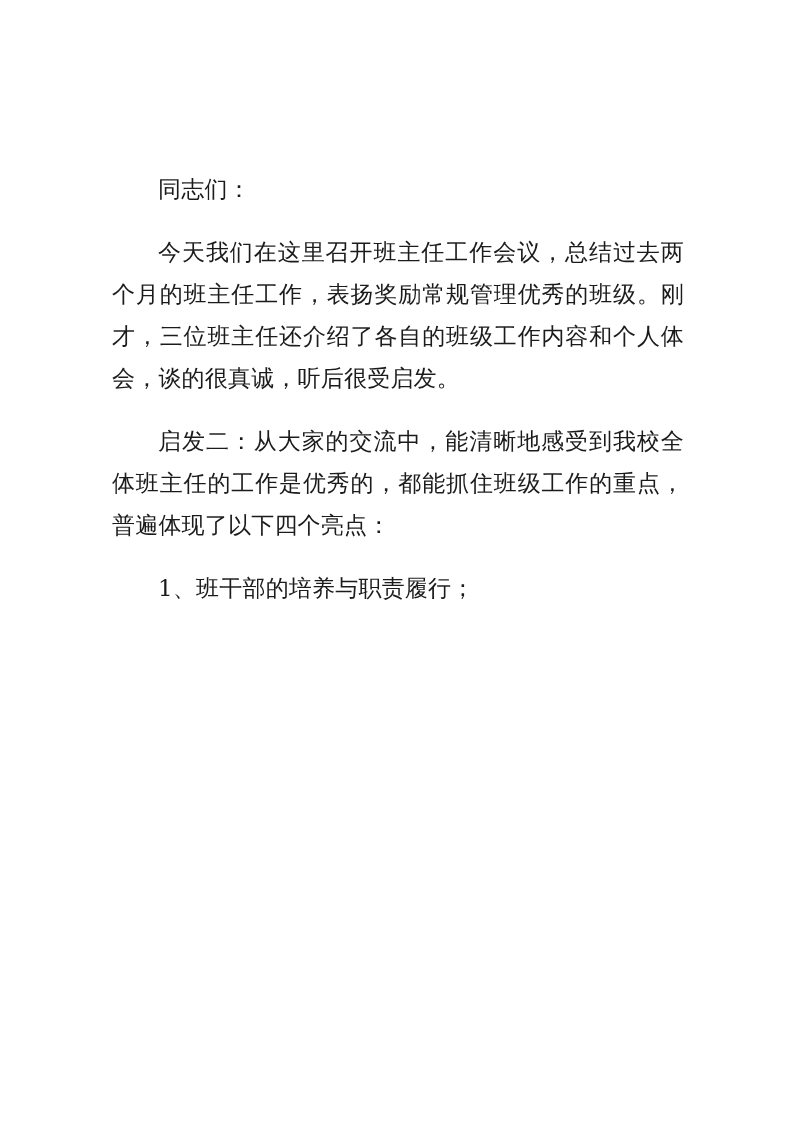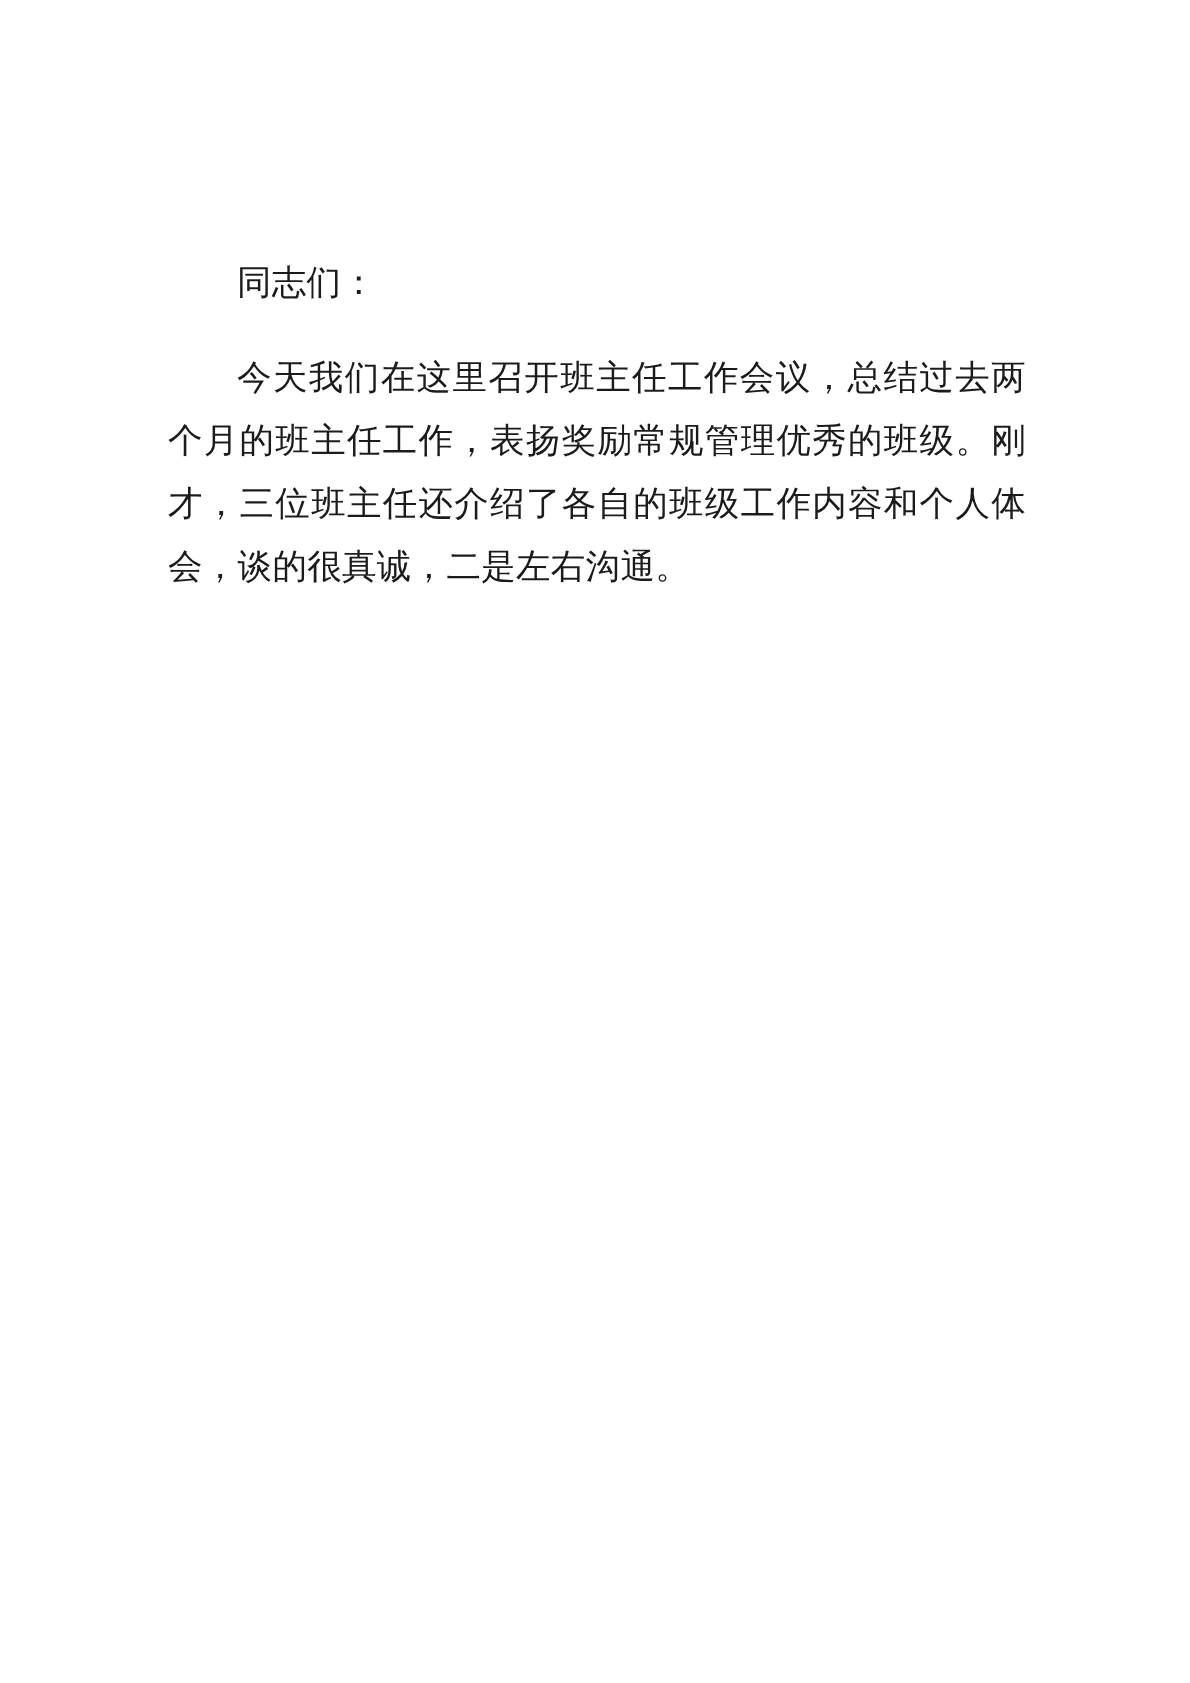--- a/index.html
+++ b/index.html
@@ -58,19 +58,21 @@
   }
 </style>
 </head>
 <body>
 
 <div class="page">
   <div class="doc-body">
 
     <p class="para salutation">同志们：</p>
 
-    <p class="para">今天我们在这里召开班主任工作会议，总结过去两个月的班主任工作，表扬奖励常规管理优秀的班级。刚才，三位班主任还介绍了各自的班级工作内容和个人体会，谈的很真诚，二是左右沟通。</p>
+    <p class="para">今天我们在这里召开班主任工作会议，总结过去两个月的班主任工作，表扬奖励常规管理优秀的班级。刚才，三位班主任还介绍了各自的班级工作内容和个人体会，谈的很真诚，听后很受启发。</p>
 
 
+    <p class="para">启发二：从大家的交流中，能清晰地感受到我校全体班主任的工作是优秀的，都能抓住班级工作的重点，普遍体现了以下四个亮点：</p>
 
+    <p class="para list-line">1、班干部的培养与职责履行；</p>
 
   </div>
 </div>
 
 </body></html>

